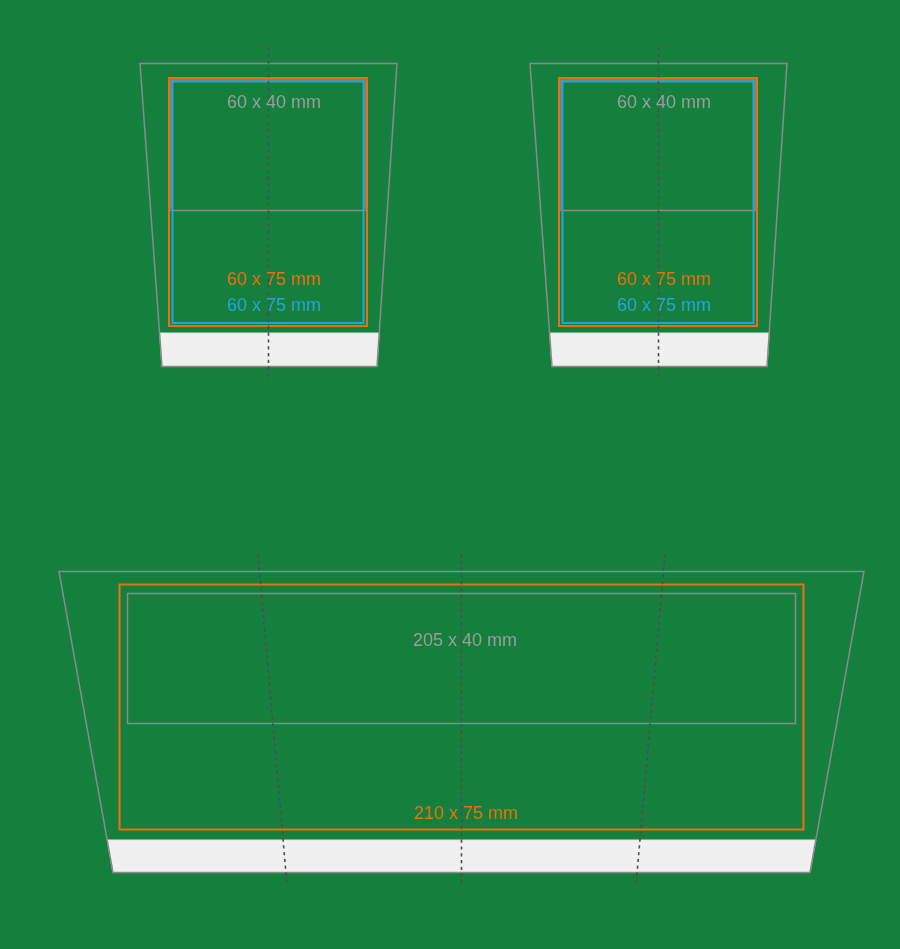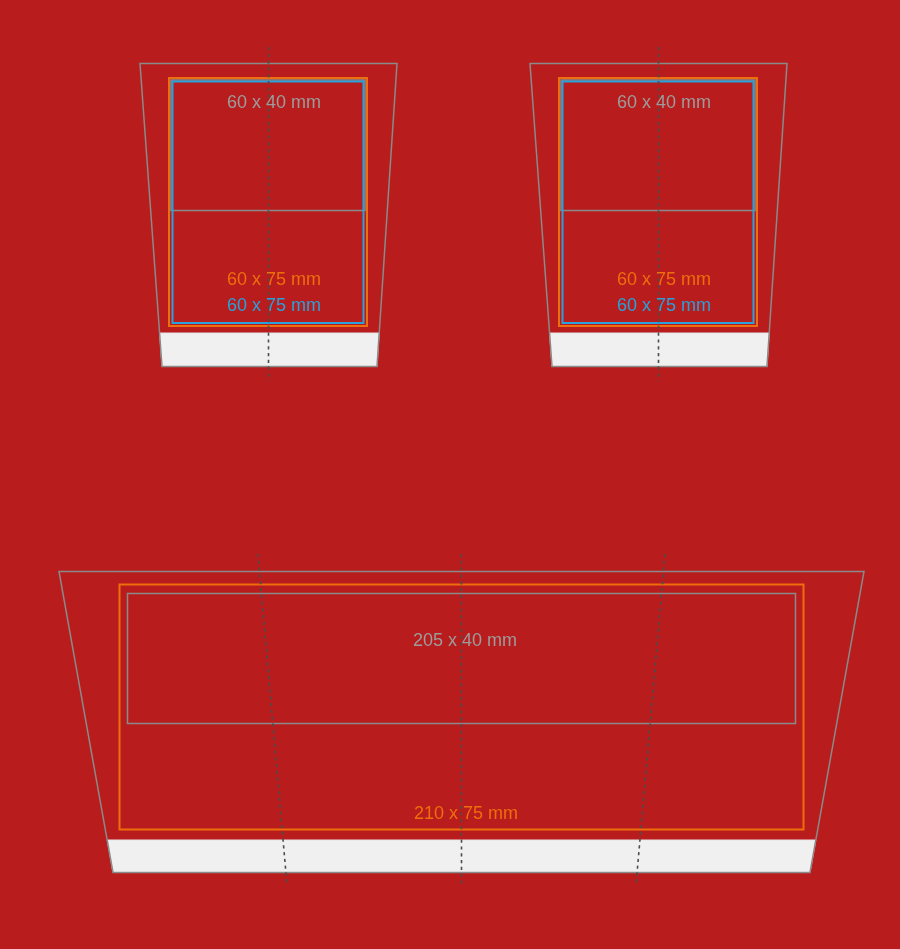--- a/index.html
+++ b/index.html
@@ -5,21 +5,21 @@
   html, body {
     margin: 0;
     padding: 0;
     background: #ffffff;
     font-family: "Liberation Sans", sans-serif;
   }
   .canvas {
     position: relative;
     width: 900px;
     height: 949px;
-    background: #b91c1c;
+    background: #15803d;
     overflow: hidden;
   }
   svg { display: block; }
   .stroke-only { fill: none; }
   .outline { stroke-width: 1.5; }
   .area-gray { stroke-width: 1.5; }
   .accent-rect { stroke-width: 2; }
   .dotted {
     stroke-width: 1.6;
     stroke-dasharray: 3.2 3.6;

